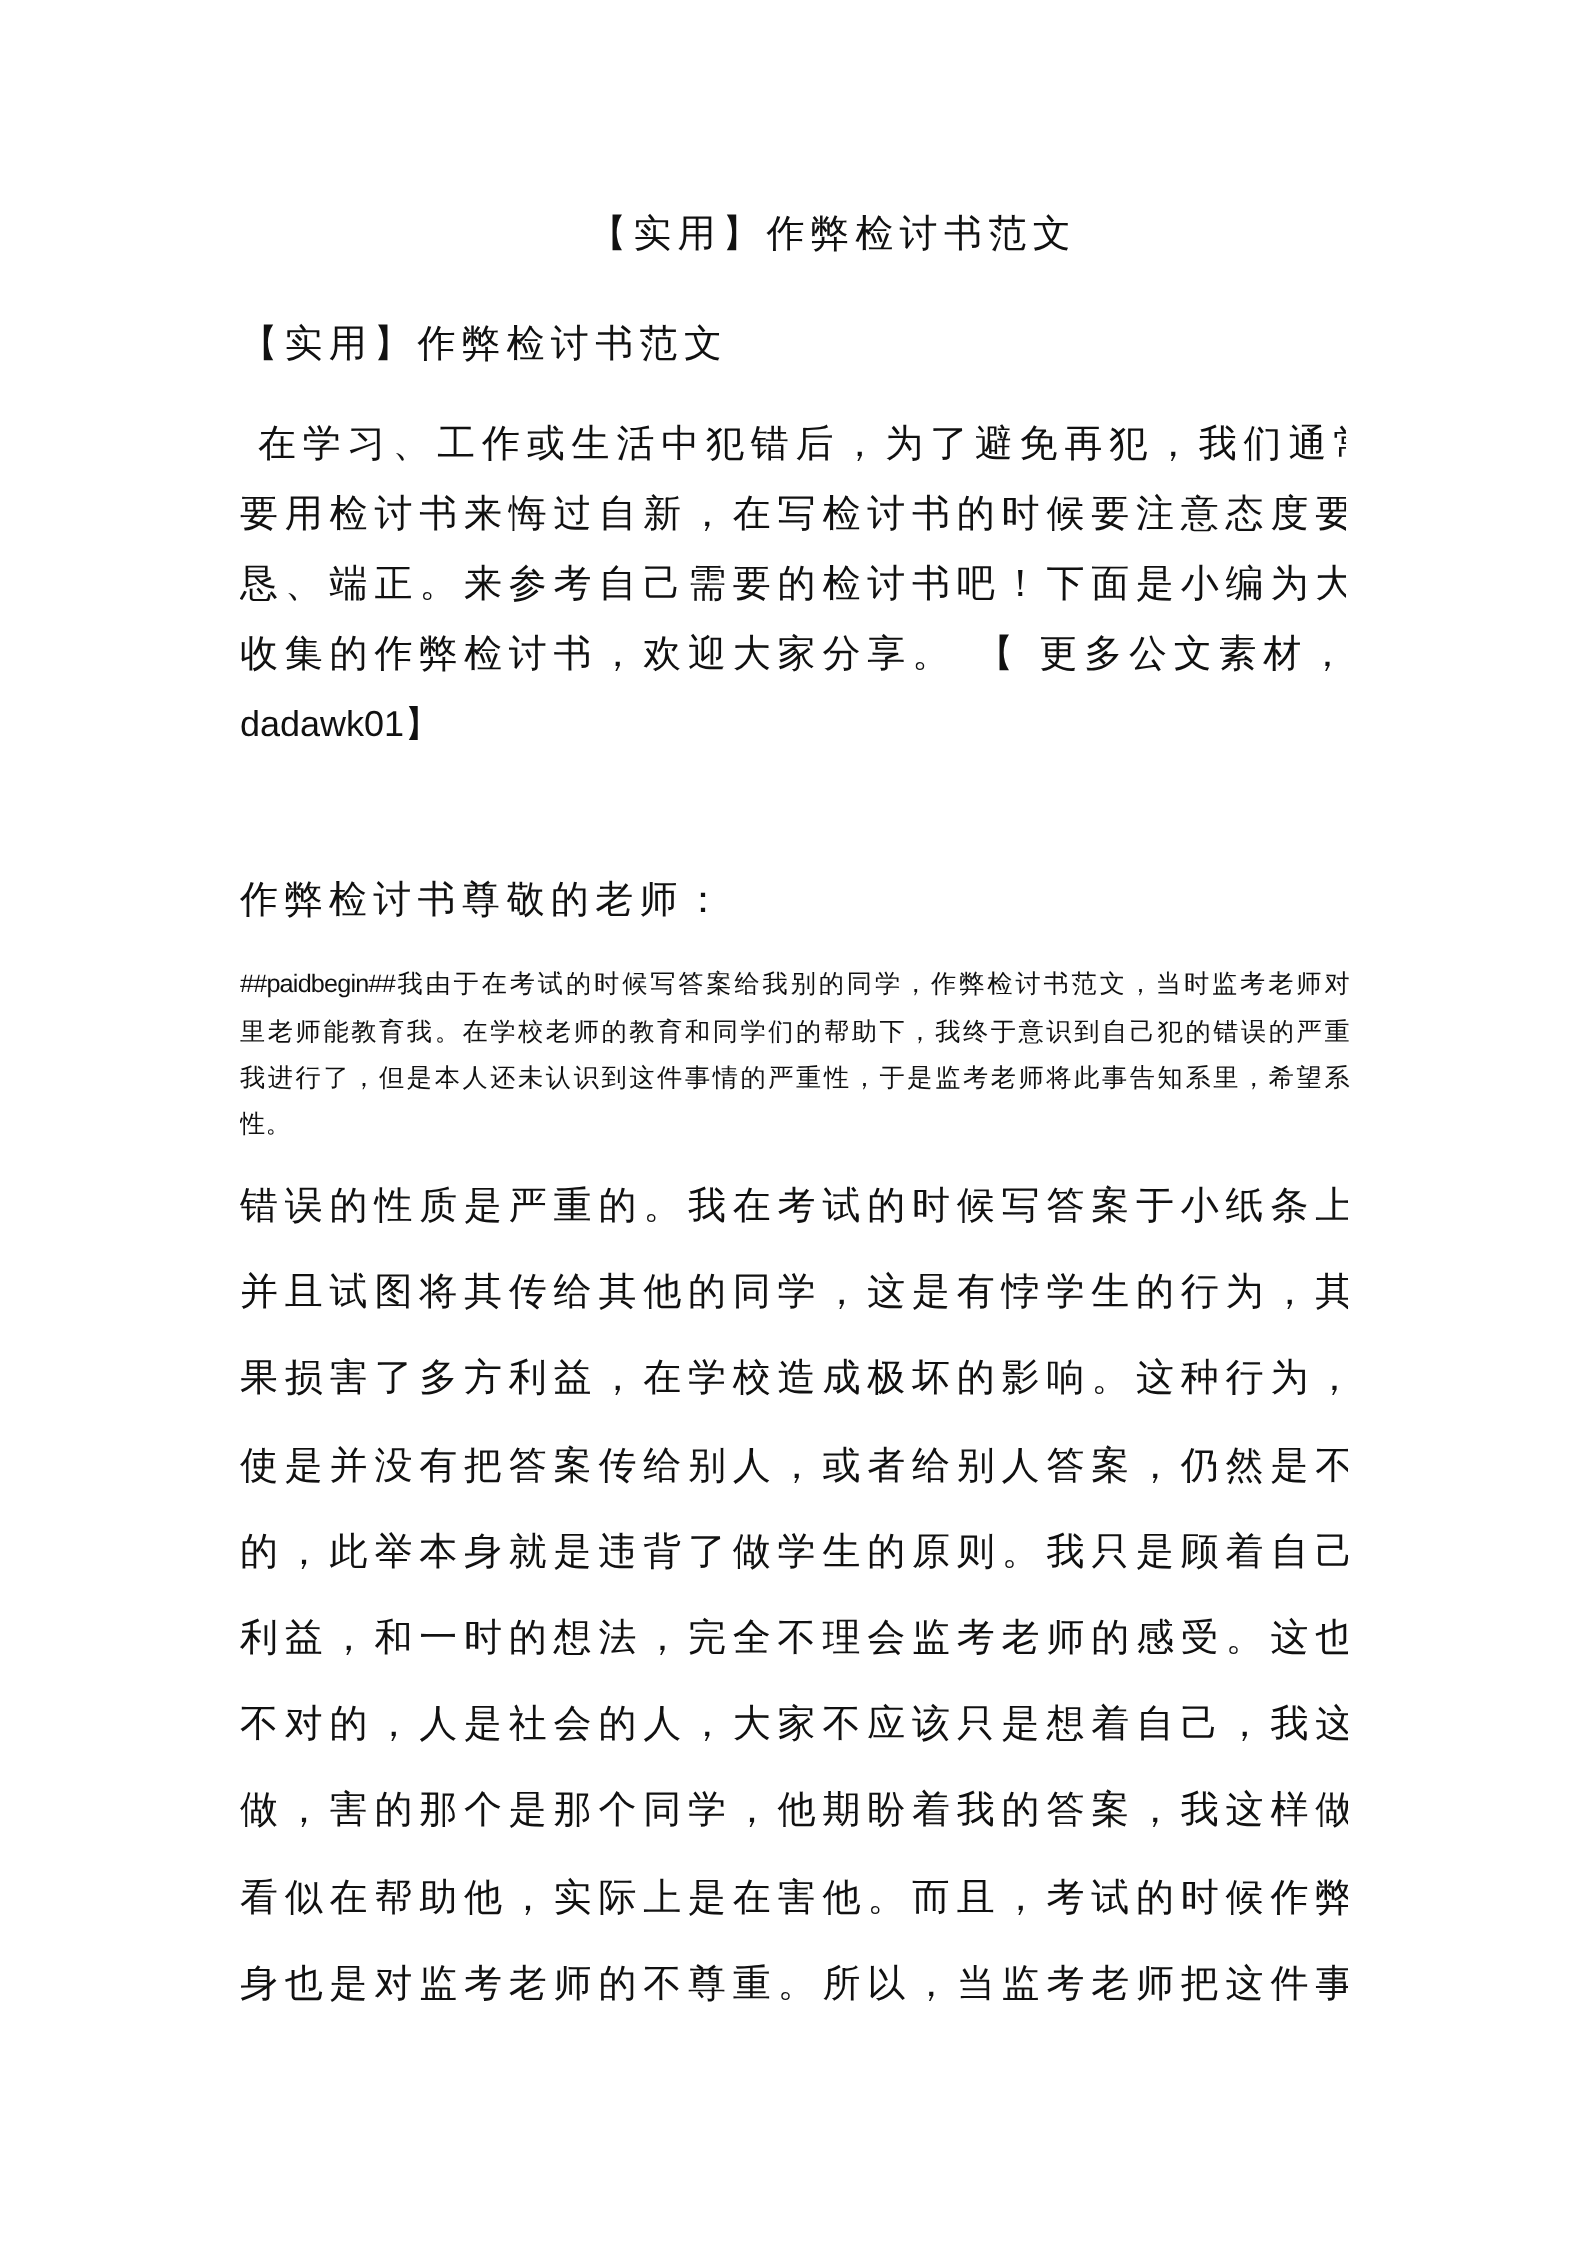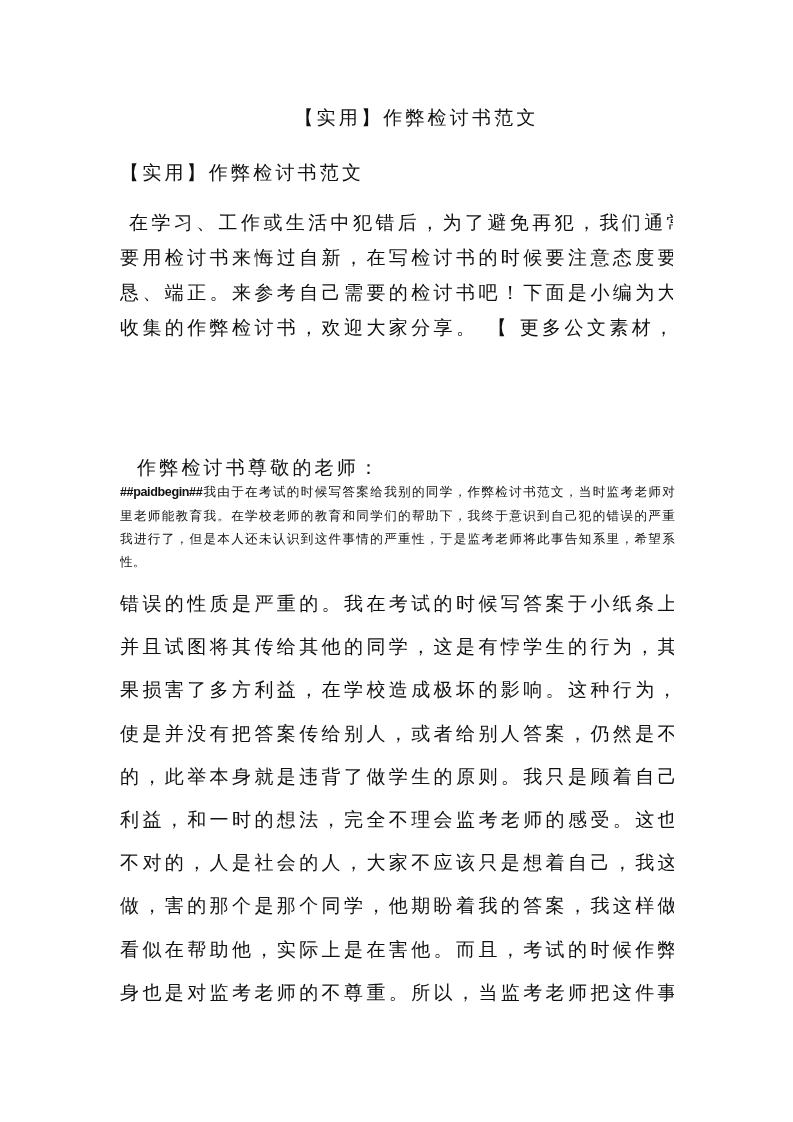--- a/index.html
+++ b/index.html
@@ -70,21 +70,21 @@
     .intro .line.last {
       text-align-last: left;
       font-family: "Liberation Sans", sans-serif;
       letter-spacing: 0;
       font-size: 18px;
     }
     .salutation {
       position: absolute;
       top: 436px;
       left: 120px;
-      margin: 17px;
+      margin: 0;
       font-size: 19px;
       letter-spacing: 3.2px;
       line-height: 28px;
     }
     .small-para {
       position: absolute;
       top: 480px;
       left: 120px;
       width: 555px;
       margin: 0;
@@ -97,21 +97,21 @@
       white-space: nowrap;
       text-align: justify;
       text-align-last: justify;
       overflow: hidden;
     }
     .small-para .line.last {
       text-align-last: left;
     }
     .small-para .marker {
       font-family: "Liberation Sans", sans-serif;
-      font-weight: bold;
+      font-weight: normal;
       letter-spacing: -0.4px;
     }
     .body-para {
       position: absolute;
       top: 582px;
       left: 120px;
       width: 554px;
       margin: 0;
       font-size: 19px;
       line-height: 43.2px;
@@ -132,20 +132,21 @@
 
   <h1 class="title">【实用】作弊检讨书范文</h1>
 
   <h2 class="subtitle">【实用】作弊检讨书范文</h2>
 
   <div class="intro">
     <span class="line first">在学习、工作或生活中犯错后，为了避免再犯，我们通常</span>
     <span class="line">要用检讨书来悔过自新，在写检讨书的时候要注意态度要诚</span>
     <span class="line">恳、端正。来参考自己需要的检讨书吧！下面是小编为大家</span>
     <span class="line">收集的作弊检讨书，欢迎大家分享。 【 更多公文素材，微信:</span>
+    <span class="line last">dadawk01】</span>
   </div>
 
   <div class="salutation">作弊检讨书尊敬的老师：</div>
 
   <div class="small-para">
     <span class="line"><span class="marker">##paidbegin##</span><span>我由于在考试的时候写答案给我别的同学，作弊检讨书范文，当时监考老师对</span></span>
     <span class="line">里老师能教育我。在学校老师的教育和同学们的帮助下，我终于意识到自己犯的错误的严重</span>
     <span class="line">我进行了，但是本人还未认识到这件事情的严重性，于是监考老师将此事告知系里，希望系</span>
     <span class="line last">性。</span>
   </div>

